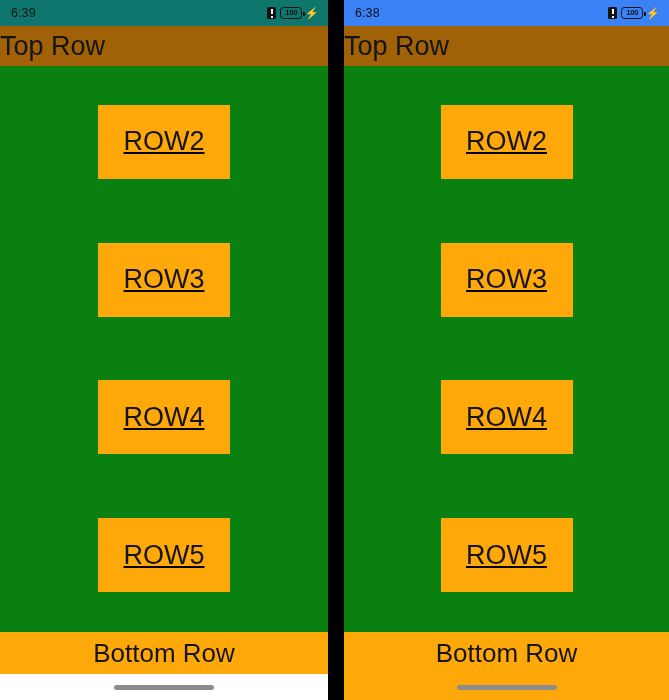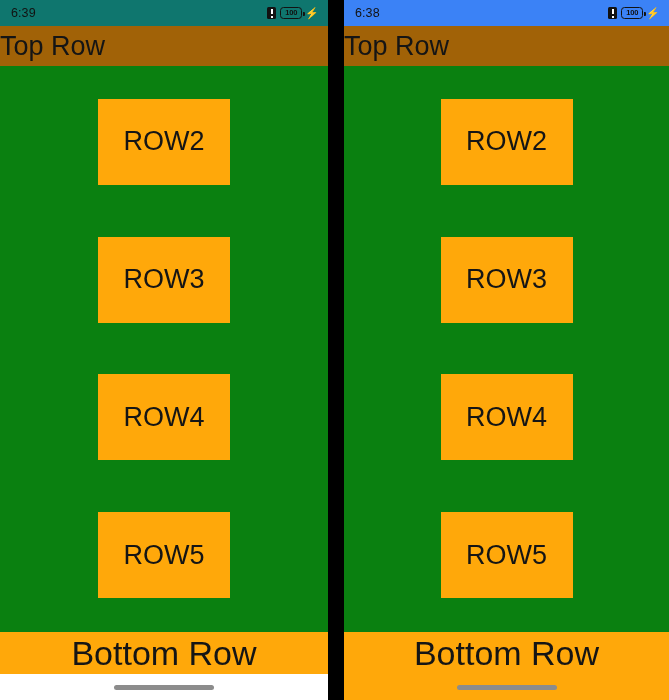--- a/index.html
+++ b/index.html
@@ -137,47 +137,48 @@
     background: #0A8010;
     display: flex;
     flex-direction: column;
     align-items: center;
     justify-content: space-around;
     padding: 7px 0 8px 0;
     box-sizing: border-box;
   }
   .row-button {
     width: 132px;
-    height: 86px;
+    height: 74px;
     background: #FFA80A;
     display: flex;
     align-items: center;
     justify-content: center;
     border: none;
     padding: 0;
     cursor: pointer;
     font-family: "Liberation Sans", sans-serif;
+    text-decoration: underline;
   }
   .row-button-label {
     font-size: 27px;
     color: #151515;
     line-height: 1;
   }
 
   
   .bottom-row {
     flex: 0 0 42px;
     height: 42px;
     background: #FFA80A;
     display: flex;
     align-items: center;
     justify-content: center;
   }
   .bottom-row-label {
-    font-size: 34px;
+    font-size: 26px;
     color: #151515;
     line-height: 1;
   }
 
   
   .navbar {
     flex: 0 0 26px;
     height: 26px;
     display: flex;
     align-items: center;

